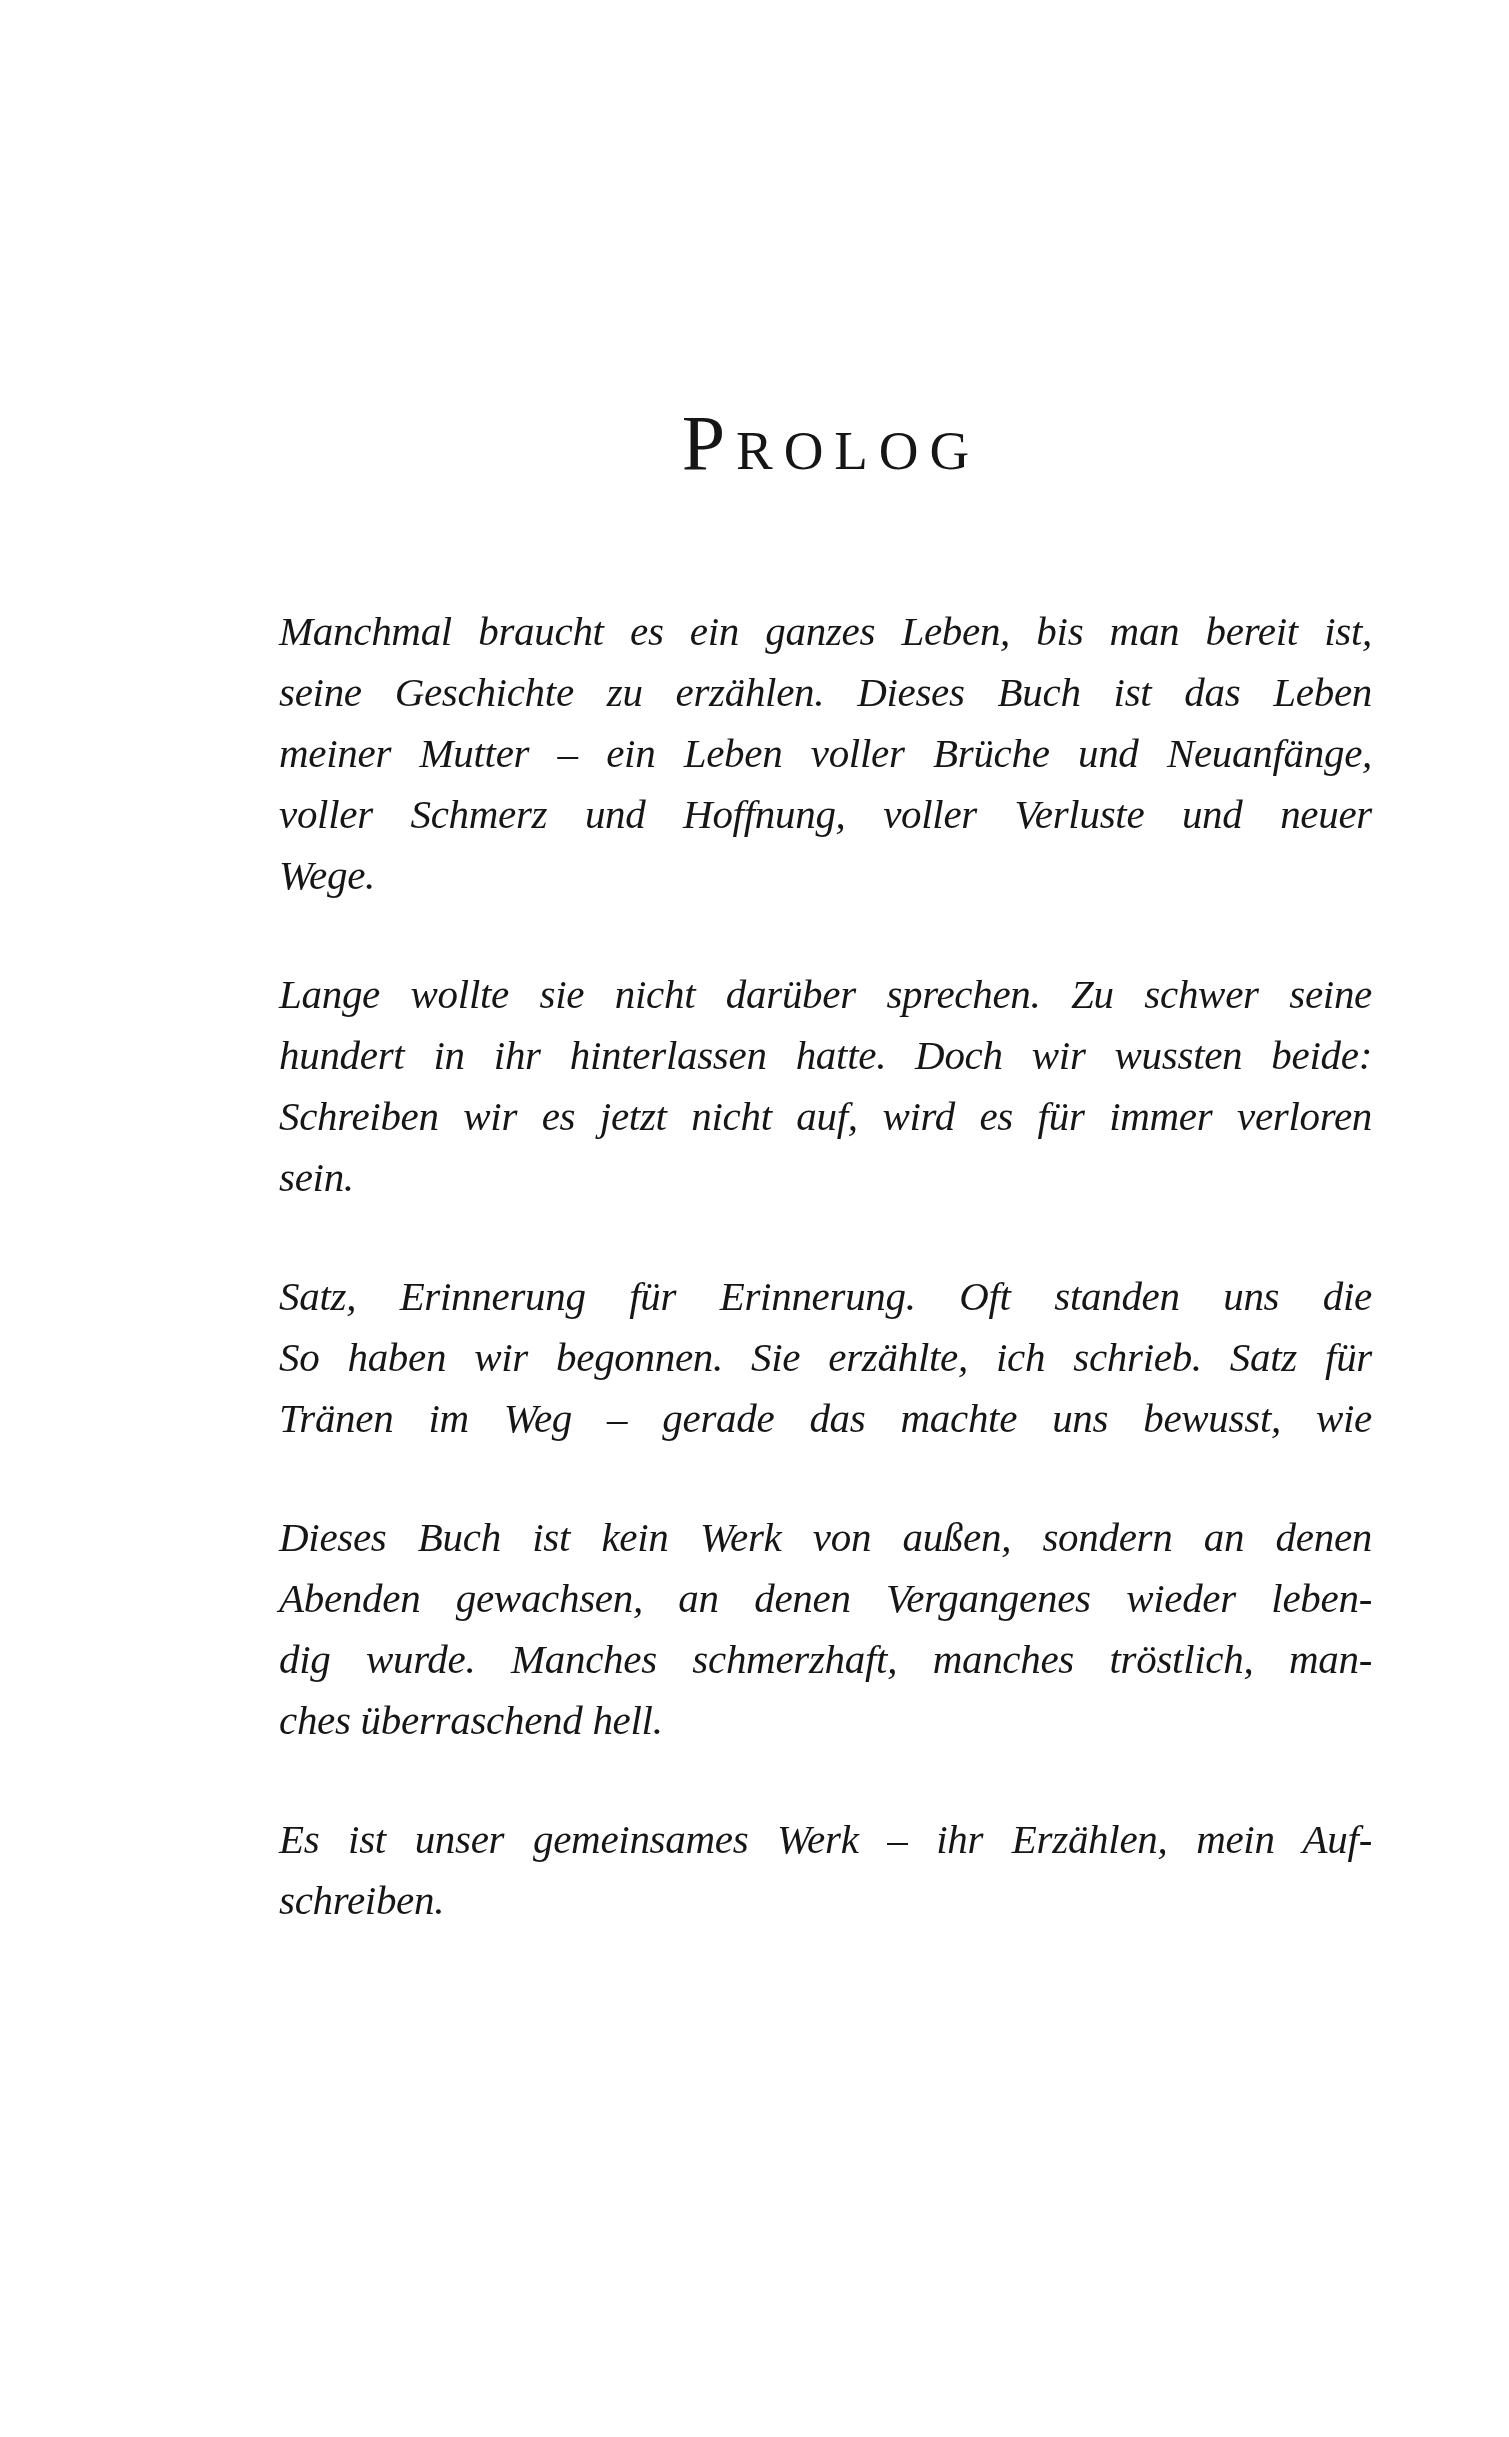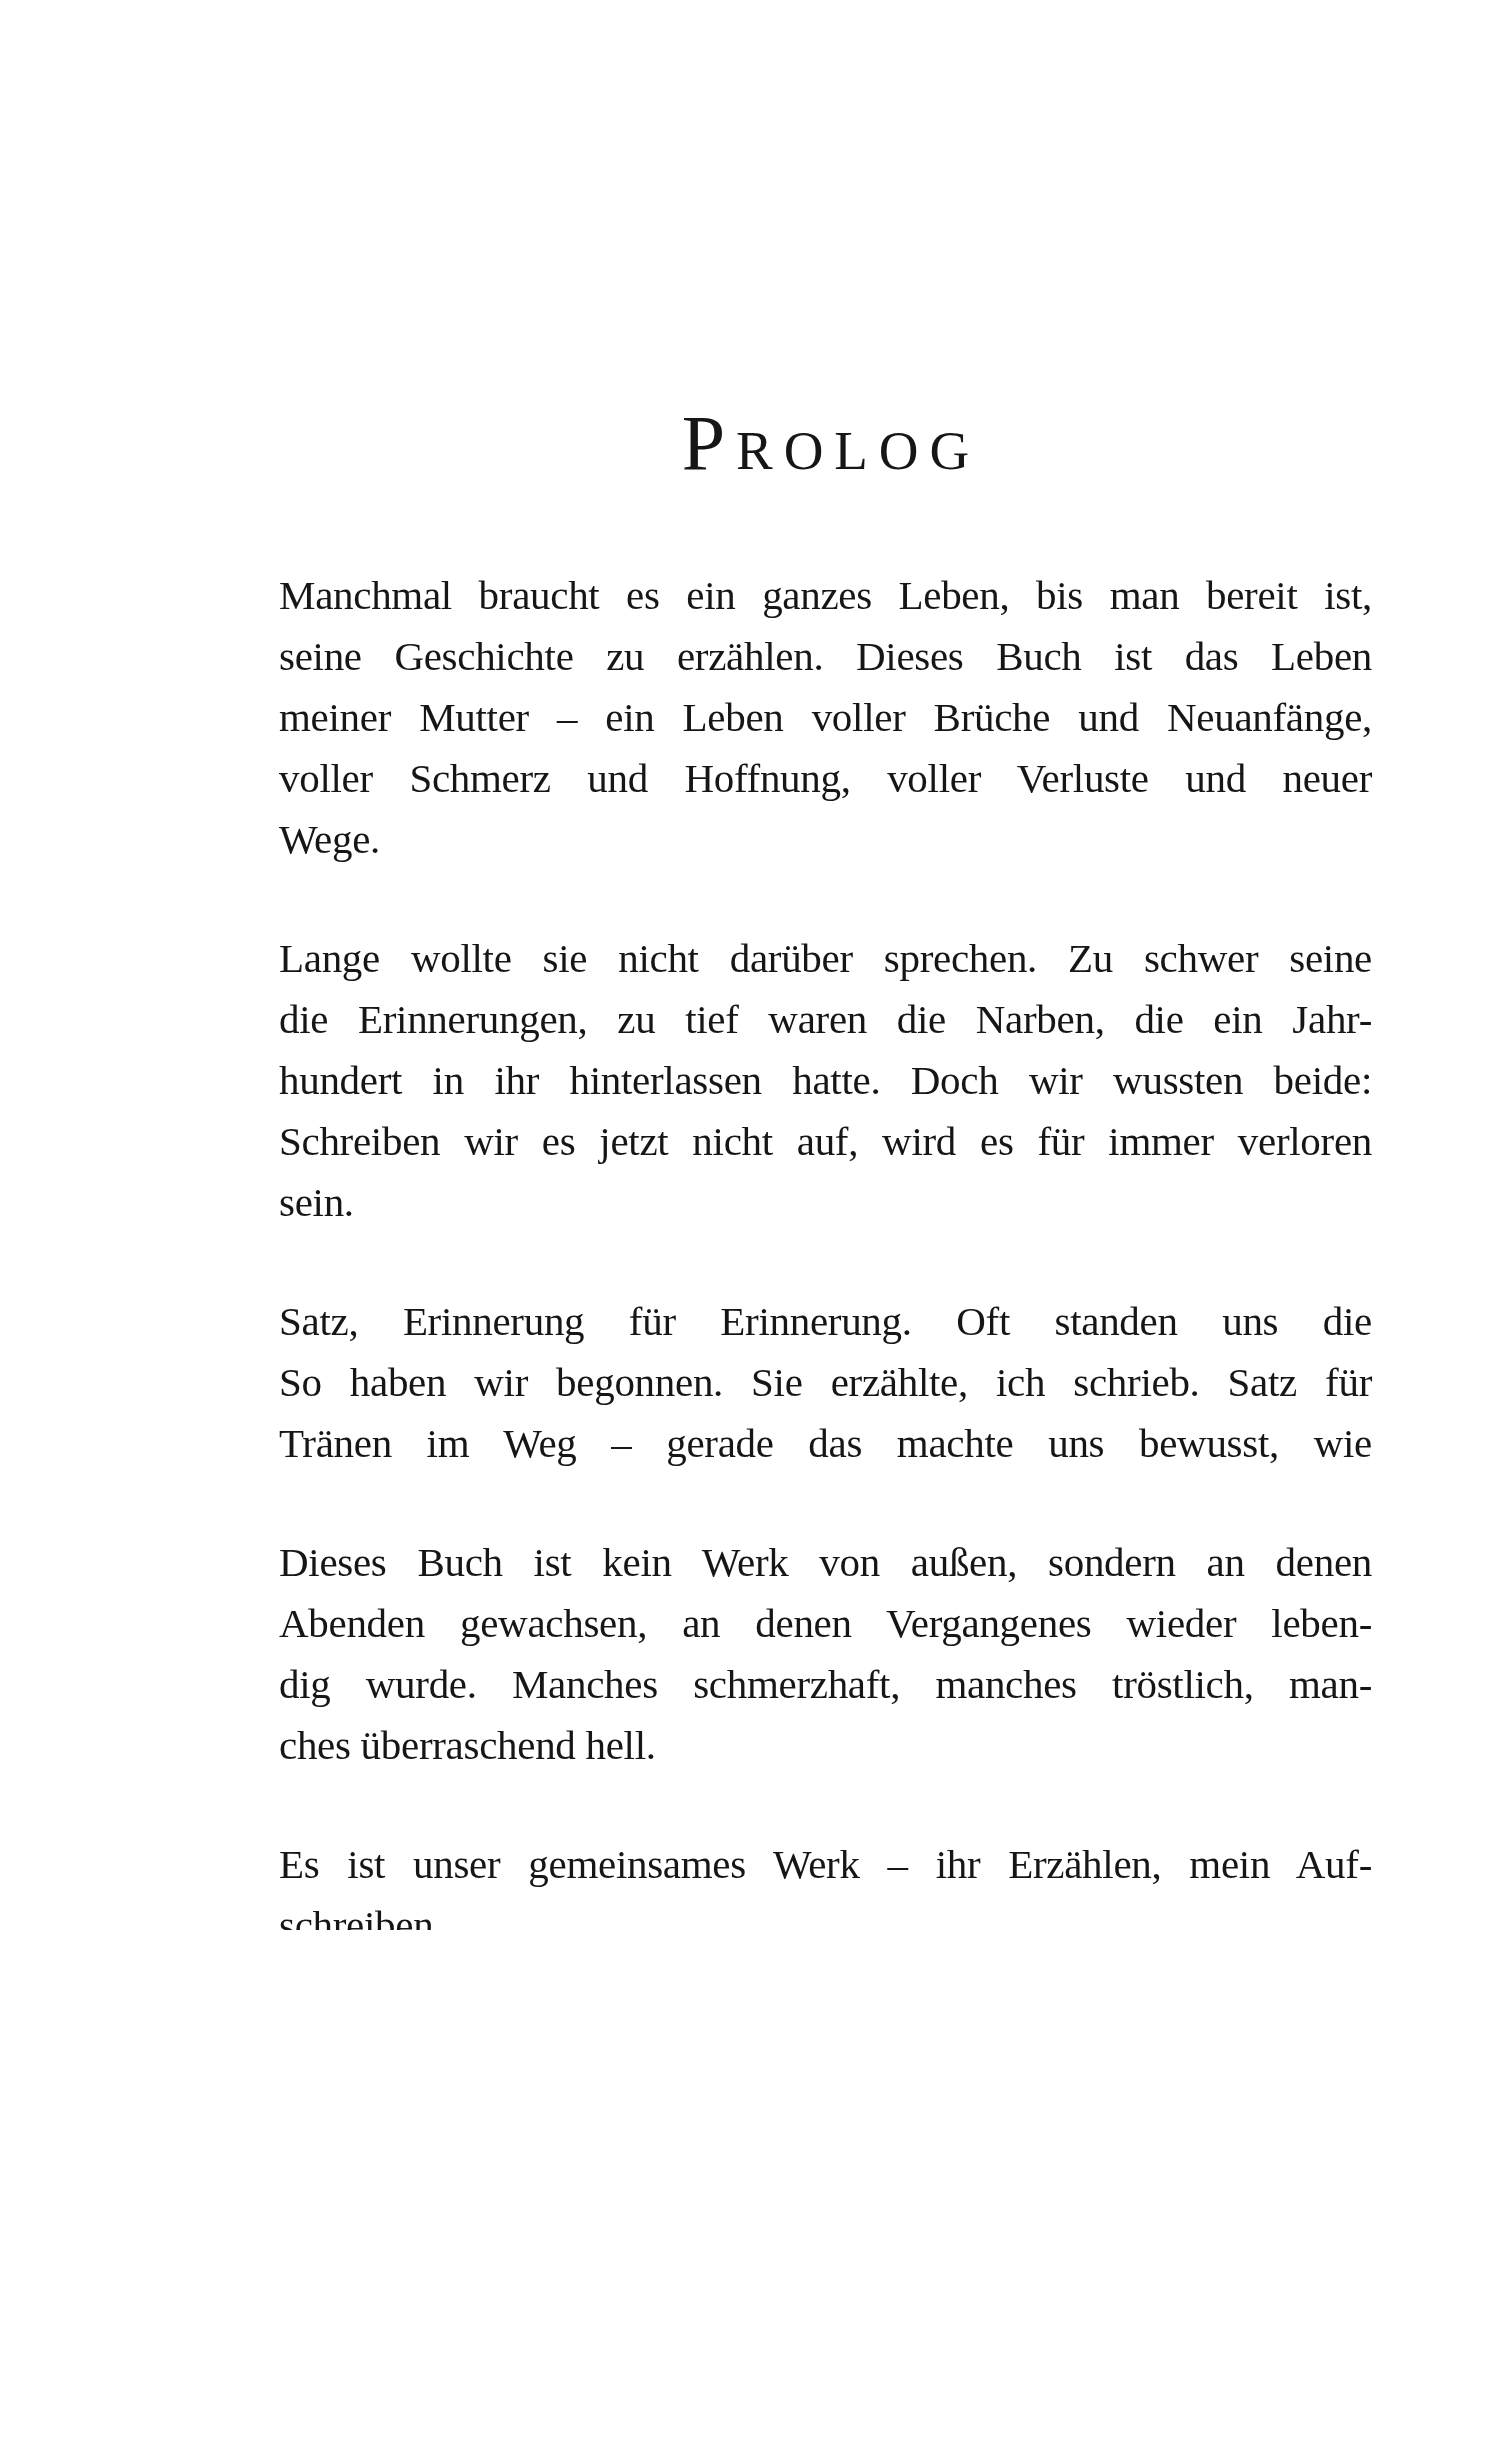--- a/index.html
+++ b/index.html
@@ -27,21 +27,22 @@
     margin: 404px 0 0 0;
     font-size: 78px;
     line-height: 1;
     font-weight: normal;
     font-variant: small-caps;
     letter-spacing: 0.14em;
     text-indent: 0.14em; 
     text-align: center;
   }
   .body-text {
-    margin-top: 83px;
+    margin-top: 119px;
+    font-style: italic;
   }
   .para {
     margin: 0 0 58px 0;
   }
   .line {
     font-size: 41px;
     line-height: 61px;
     letter-spacing: -0.3px;
     text-align: justify;
     text-align-last: justify;
@@ -68,21 +69,20 @@
     <div class="body-text">
         <div class="para">
           <div class="line">Manchmal braucht es ein ganzes Leben, bis man bereit ist,</div>
           <div class="line">seine Geschichte zu erzählen. Dieses Buch ist das Leben</div>
           <div class="line">meiner Mutter – ein Leben voller Brüche und Neuanfänge,</div>
           <div class="line">voller Schmerz und Hoffnung, voller Verluste und neuer</div>
           <div class="line last">Wege.</div>
         </div>
         <div class="para">
           <div class="line">Lange wollte sie nicht darüber sprechen. Zu schwer seine</div>
-          <div class="line">die Erinnerungen, zu tief waren die Narben, die ein Jahr-</div>
           <div class="line">hundert in ihr hinterlassen hatte. Doch wir wussten beide:</div>
           <div class="line">Schreiben wir es jetzt nicht auf, wird es für immer verloren</div>
           <div class="line last">sein.</div>
         </div>
         <div class="para">
           <div class="line">Satz, Erinnerung für Erinnerung. Oft standen uns die</div>
           <div class="line">So haben wir begonnen. Sie erzählte, ich schrieb. Satz für</div>
           <div class="line">Tränen im Weg – gerade das machte uns bewusst, wie</div>
         </div>
         <div class="para">

